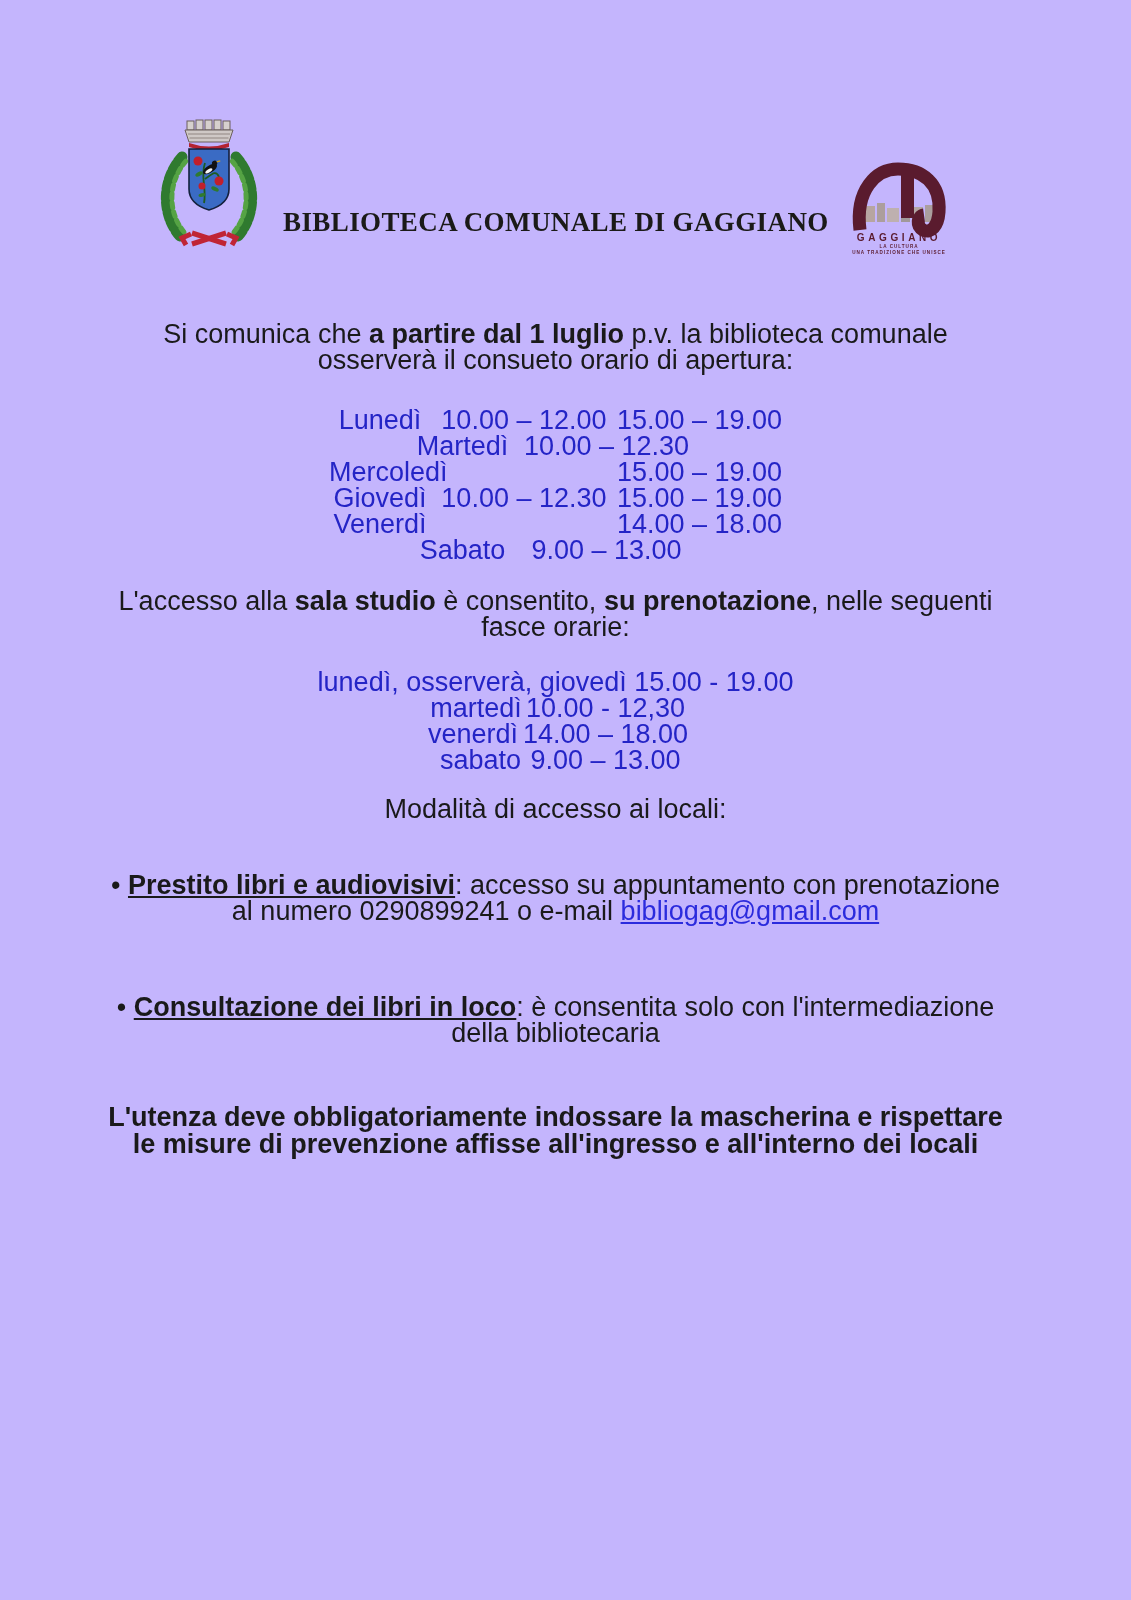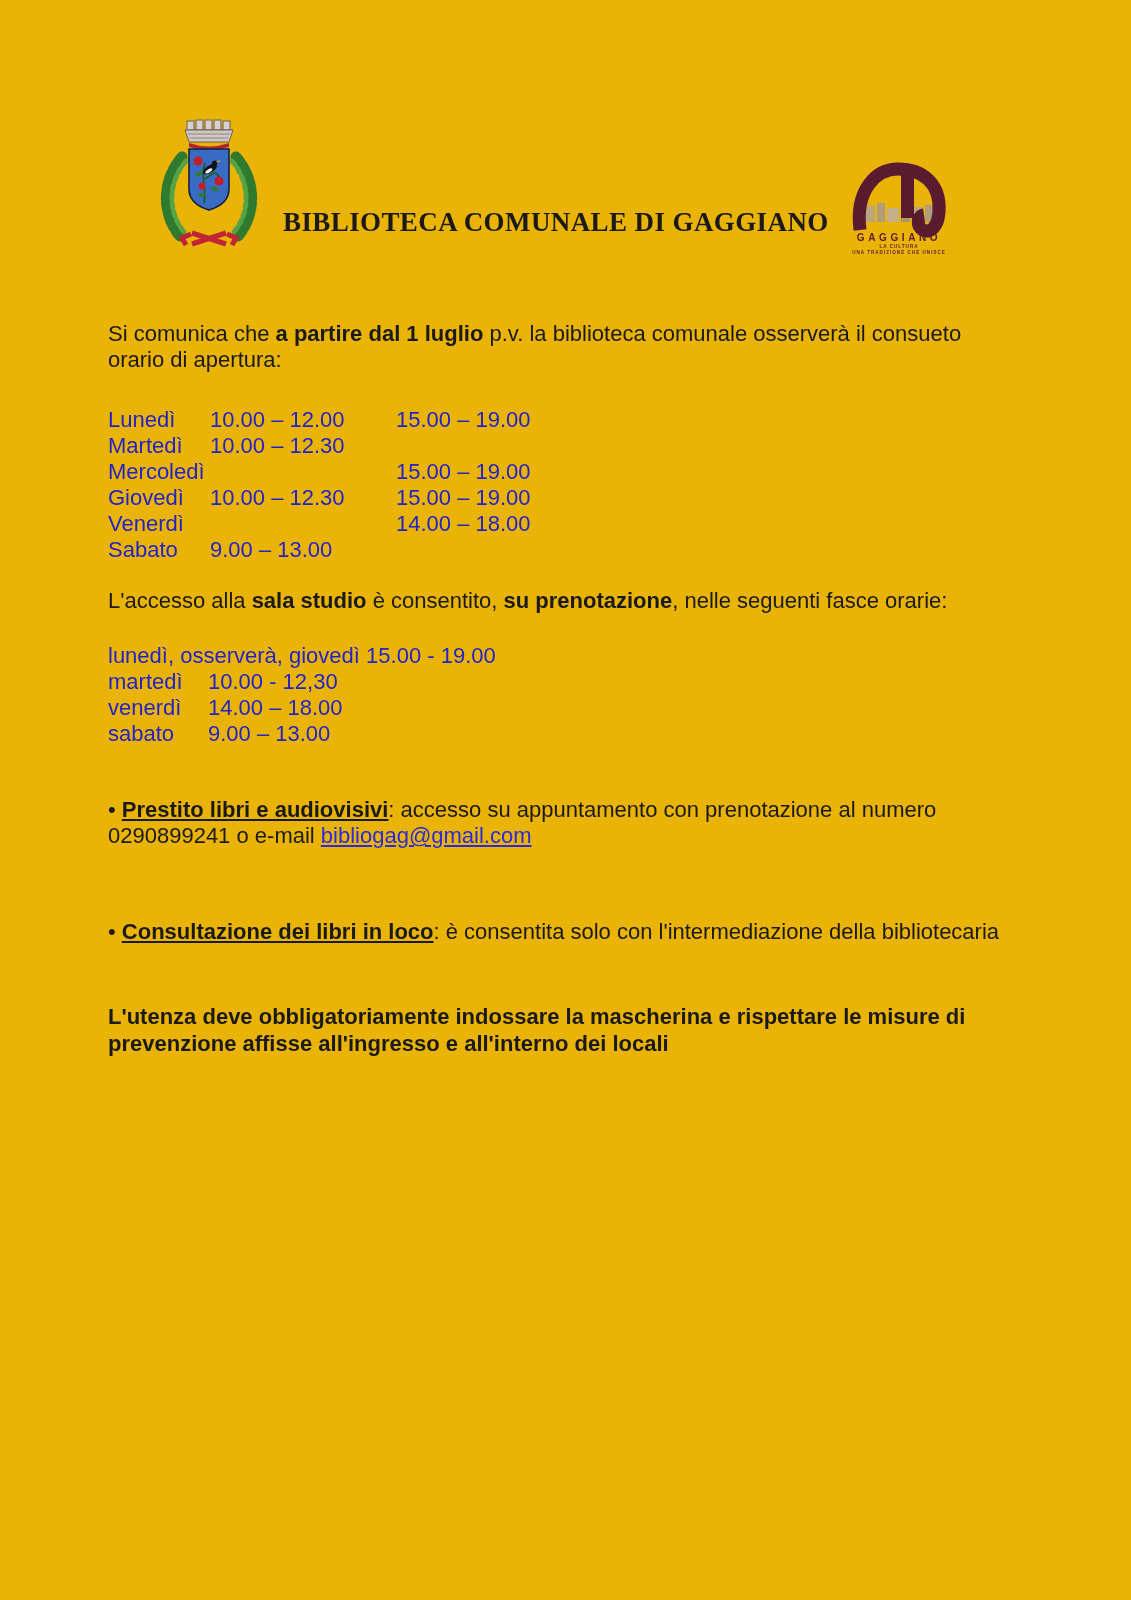--- a/index.html
+++ b/index.html
@@ -1,20 +1,20 @@
 <!DOCTYPE html>
 <html style="--blue: #2424C6; --link: #2B2BDD; --ink: #1A1A1A; --maroon: #5A1B2E; --shield: #3A6BC4;"><head>
 <meta charset="utf-8">
 <style>
   html,body{margin:0;padding:0;background:#e8e8e8;}
   .page{
     position:relative;
     width:1131px;
     height:1600px;
-    background:#eab308;
+    background:#c4b5fd;
     margin:0 auto;
     overflow:hidden;
     font-family:"Liberation Sans", sans-serif;
     color:var(--ink,#1a1a1a);
   }
   
   .crest{position:absolute;left:158px;top:117px;width:102px;height:130px;}
   .crest svg{width:100%;height:100%;display:block;}
   .title{
     position:absolute;left:283px;top:207px;margin:0;
@@ -22,21 +22,21 @@
     font-size:27px;font-weight:bold;color:#1b1a18;
     letter-spacing:0.4px;white-space:nowrap;
   }
   .logo{position:absolute;left:843px;top:156px;width:112px;height:100px;}
   .logo svg{width:100%;height:100%;display:block;}
   .logo-name{font-family:"Liberation Sans",sans-serif;font-size:10px;font-weight:bold;fill:var(--maroon,#5a1b2e);letter-spacing:3.6px;}
   .logo-tag{font-family:"Liberation Sans",sans-serif;font-size:4.6px;font-weight:bold;fill:var(--maroon,#5a1b2e);letter-spacing:1px;}
   
   .content{
     position:absolute;left:108px;top:321px;width:895px;
-    font-size:22px;line-height:26px;
+    font-size:27px;line-height:26px;text-align:center;
   }
   .para{margin:0;}
   .schedule{color:var(--blue,#2222c4);margin:0;}
   .sch-row{white-space:nowrap;}
   .sch-day{display:inline-block;width:102px;}
   .sch-col-m{display:inline-block;width:186px;}
   .slot-day{display:inline-block;width:100px;}
   .s1{margin-top:34px;}
   .study-intro{margin-top:25px;}
   .s2{margin-top:29px;}
@@ -143,20 +143,21 @@
 
     <p class="para study-intro"><span>L'accesso alla </span><b>sala studio</b><span> è consentito, </span><b>su prenotazione</b><span>, nelle seguenti fasce orarie:</span></p>
 
     <div class="schedule s2">
         <div class="sch-row"><span>lunedì, osserverà, giovedì</span> <span>15.00 - 19.00</span></div>
         <div class="sch-row"><span class="slot-day">martedì</span><span>10.00 - 12,30</span></div>
         <div class="sch-row"><span class="slot-day">venerdì</span><span>14.00 – 18.00</span></div>
         <div class="sch-row"><span class="slot-day">sabato</span><span>9.00 – 13.00</span></div>
       </div>
 
+    <p class="para modalita">Modalità di accesso ai locali:</p>
 
     <div>
         <p class="para bullet b1"><span>• </span><span class="btitle">Prestito libri e audiovisivi</span><span>: accesso su appuntamento con prenotazione al numero 0290899241 o e-mail </span><a class="email-link">bibliogag@gmail.com</a></p>
         <p class="para bullet b3"><span>• </span><span class="btitle">Consultazione dei libri in loco</span><span>: è consentita solo con l'intermediazione della bibliotecaria</span></p>
       </div>
 
     <p class="para notice">L'utenza deve obbligatoriamente indossare la mascherina e rispettare le misure di prevenzione affisse all'ingresso e all'interno dei locali</p>
   </div>
 </div>
 

